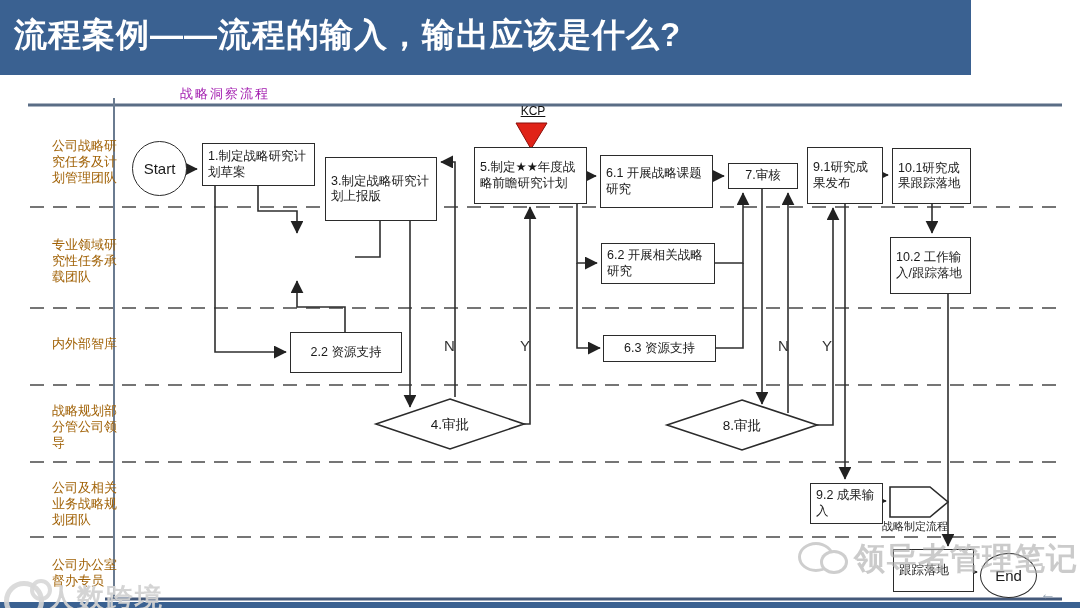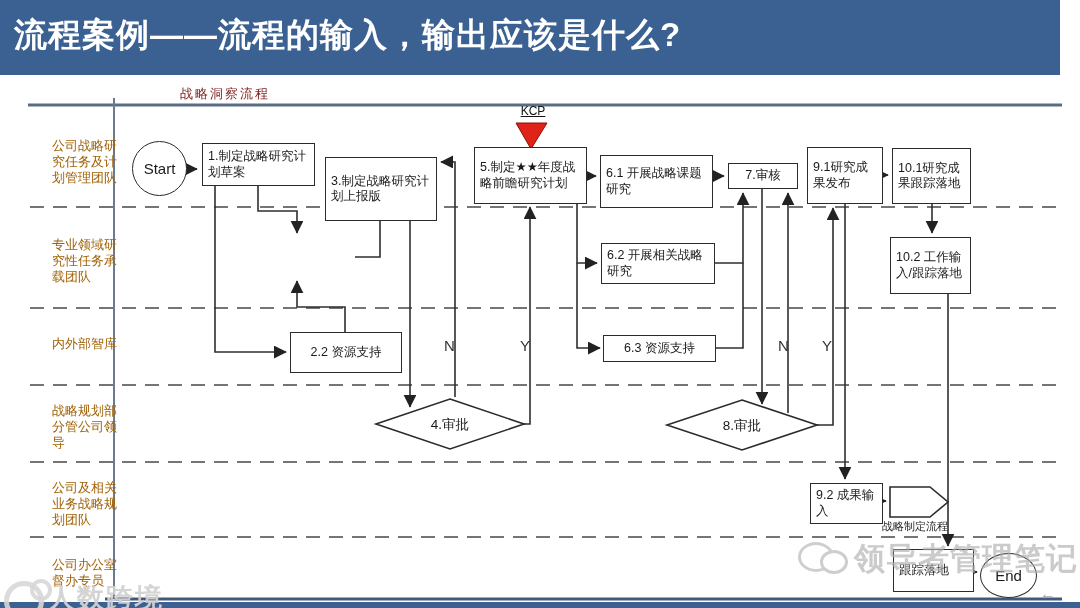--- a/index.html
+++ b/index.html
@@ -1,37 +1,37 @@
 <!DOCTYPE html>
 <html><head>
 <meta charset="utf-8">
 <style>
   html,body{margin:0;padding:0;background:#e8e8e8;}
   .stage{position:relative;width:1080px;height:608px;background:#ffffff;overflow:hidden;
          font-family:"Liberation Sans","DejaVu Sans",sans-serif;color:#222;}
   
-  .header{position:absolute;left:0;top:0;width:1060px;height:75px;background:#3A6191;text-align:center;}
+  .header{position:absolute;left:0;top:0;width:971px;height:75px;background:#3A6191;text-align:center;}
   .title{position:absolute;left:14px;top:13px;font-size:33px;font-weight:bold;color:#ffffff;
          letter-spacing:1px;white-space:nowrap;}
   .bottom-bar{position:absolute;left:0;top:602px;width:1080px;height:6px;background:#3A6191;}
   
   .wires{position:absolute;left:0;top:0;width:1080px;height:608px;}
   
   .box{position:absolute;box-sizing:border-box;background:#ffffff;border:1.6px solid #2b2b2b;
        display:flex;align-items:center;justify-content:flex-start;padding:2px 5px;
        font-size:12.5px;line-height:1.22;color:#1a1a1a;z-index:3;}
   .ellipse{position:absolute;box-sizing:border-box;background:#ffffff;border:1.6px solid #2b2b2b;
        border-radius:50%;display:flex;align-items:center;justify-content:center;
        font-size:15px;color:#1a1a1a;z-index:3;}
   .dtext{position:absolute;font-size:13.5px;color:#1a1a1a;text-align:center;z-index:4;}
   .lane-label{position:absolute;left:52px;width:74px;font-size:13px;line-height:16px;
        color:#a16207;z-index:3;}
   .ny{position:absolute;font-size:15px;color:#333;z-index:4;}
   .top-label{position:absolute;left:150px;top:85px;width:150px;text-align:center;
-       font-size:13px;letter-spacing:2px;color:#7f1d1d;z-index:3;}
+       font-size:13px;letter-spacing:2px;color:#a21caf;z-index:3;}
   .kcp{position:absolute;left:514px;top:104px;width:38px;text-align:center;font-size:12px;
        color:#111;text-decoration:underline;z-index:4;}
   .caption{position:absolute;left:870px;top:519px;width:90px;text-align:center;font-size:11px;
        color:#222;z-index:4;}
   
   .wm-right{position:absolute;left:798px;top:538px;display:flex;align-items:flex-start;z-index:6;
        pointer-events:none;}
   .wm-right .txt{font-size:31px;font-weight:bold;color:rgba(175,175,175,0.65);
        letter-spacing:1px;white-space:nowrap;}
   .wechat-icon{position:relative;width:52px;height:42px;margin-right:4px;}

